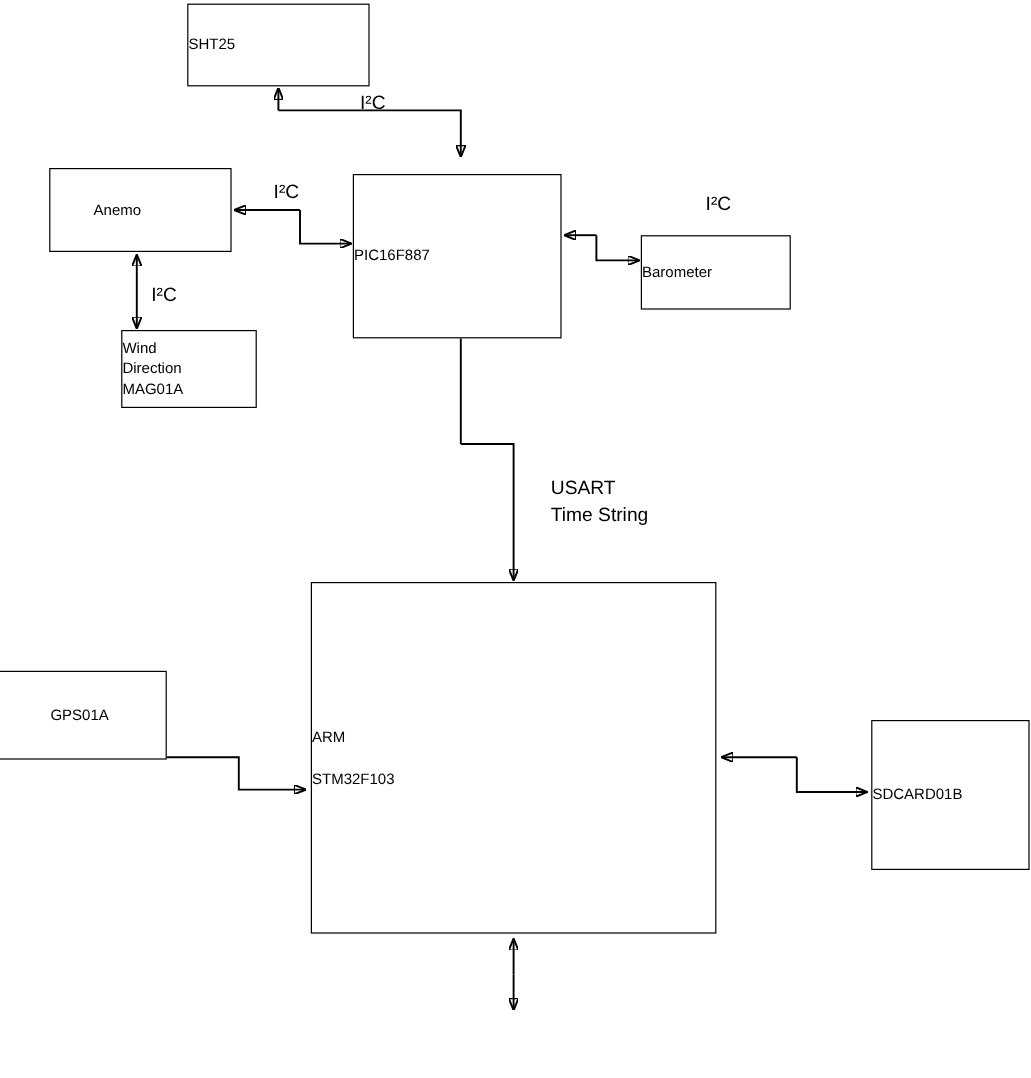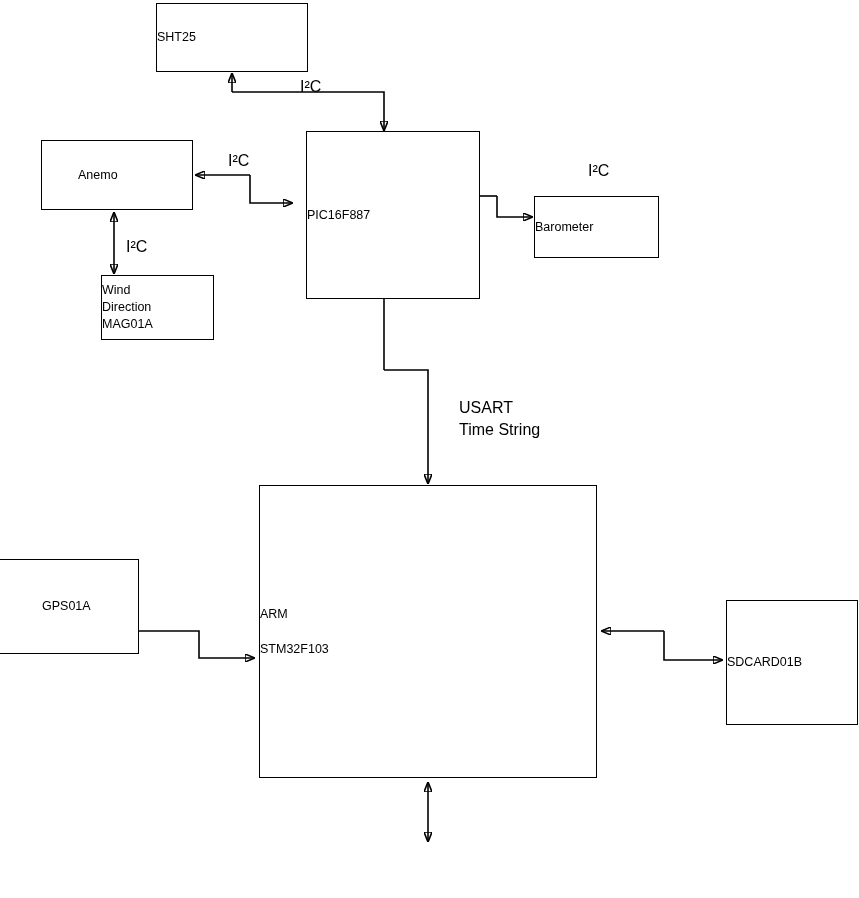--- a/index.html
+++ b/index.html
@@ -91,35 +91,35 @@
   </svg>
 
   <div class="node" style="left:156px; top:3px; width:152px; height:69px;">
     <span class="line">SHT25</span>
   </div>
 
   <div class="node" style="left:41px; top:140px; width:152px; height:70px;padding-left:36px;">
     <span class="line">Anemo</span>
   </div>
 
-  <div class="node" style="left:294px; top:131px; width:174px; height:168px;margin-left:12px;">
+  <div class="node" style="left:294px; top:145px; width:174px; height:137px;">
     <span class="line">PIC16F887</span>
   </div>
 
   <div class="node" style="left:534px; top:186px; width:125px; height:62px;margin-top:10px;">
     <span class="line">Barometer</span>
   </div>
 
   <div class="node" style="left:56px; top:275px; width:113px; height:65px;margin-left:45px;">
     <span class="line">Wind</span>
     <span class="line">Direction</span>
     <span class="line">MAG01A</span>
   </div>
 
-  <div class="node" style="left:-1px; top:559px; width:140px; height:95px; align-items:flex-start; padding-left:42px;">
+  <div class="node" style="left:-1px; top:559px; width:140px; height:74px; align-items:flex-start; padding-left:42px;">
     <span class="line">GPS01A</span>
   </div>
 
   <div class="node" style="left:259px; top:485px; width:338px; height:293px;">
     <span class="line">ARM</span>
     <span class="gap"></span>
     <span class="line">STM32F103</span>
   </div>
 
   <div class="node" style="left:726px; top:600px; width:132px; height:125px;">

